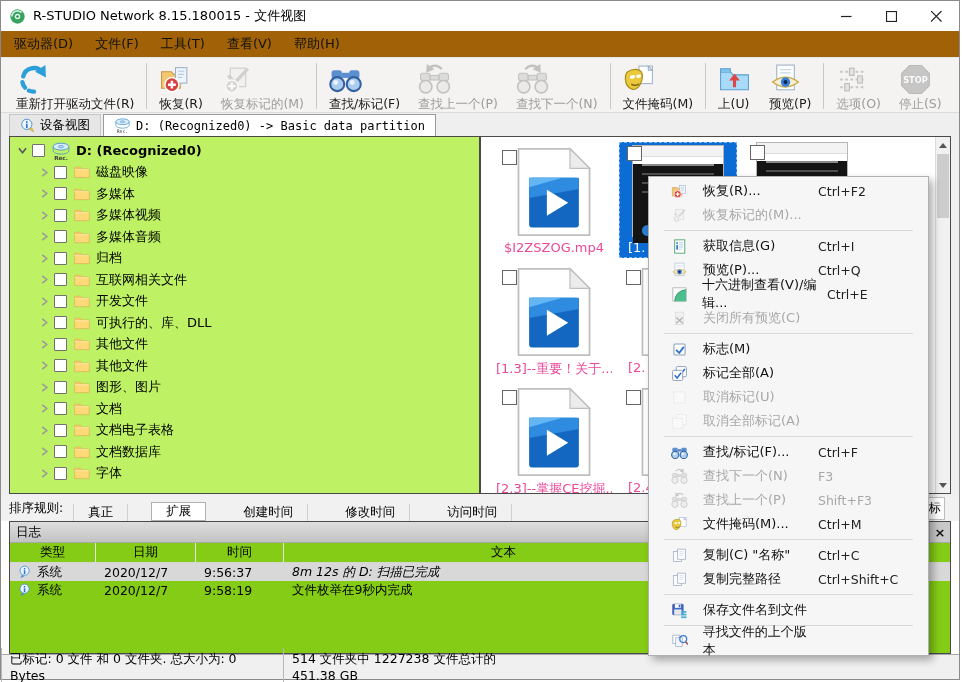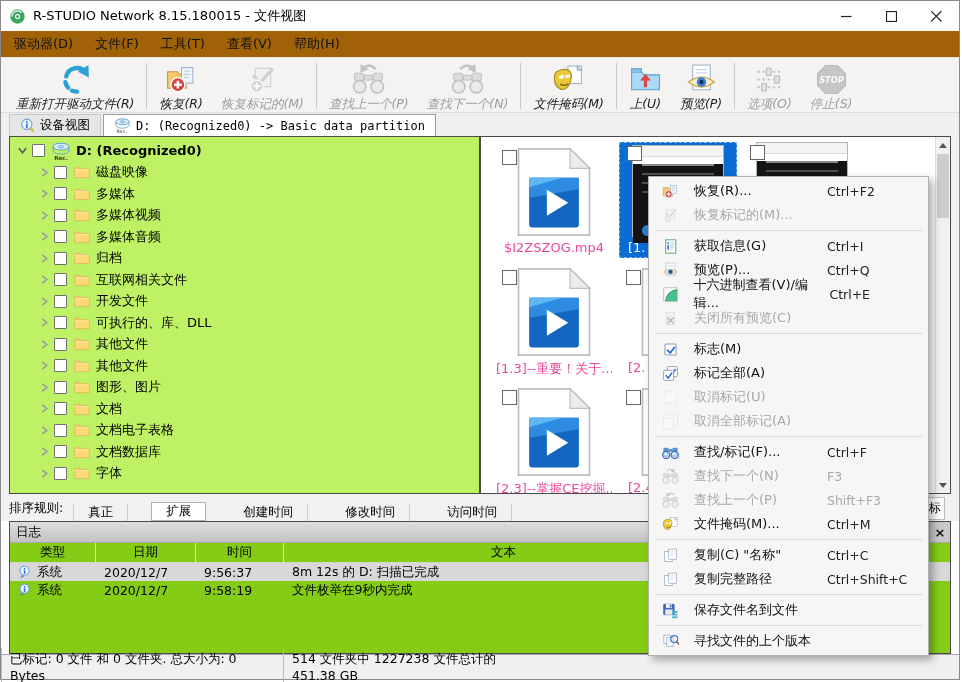--- a/index.html
+++ b/index.html
@@ -16,21 +16,21 @@
   .win-controls { margin-left:auto; display:flex; height:30px; }
   .win-btn { width:45px; height:30px; display:flex; align-items:center; justify-content:center; }
 
   
   .menubar { height:26px; display:flex; align-items:center; padding-left:2px; background:#a16207; flex:0 0 auto; }
   .mb-item { padding:4px 11px; font-size:13px; color:#111; }
 
   
   .toolbar { height:56px; display:flex; align-items:flex-start; padding:3px 0 0 6px;
              background:#f4f3f1; border-top:1px solid #e6e6e6; border-bottom:1px solid #dcdcdc; flex:0 0 auto; }
-  .tb-btn { display:flex; flex-direction:column; align-items:center; padding:2px 9px 0;font-style:italic; }
+  .tb-btn { display:flex; flex-direction:column; padding:2px 9px 0; }
   .tb-btn .icon svg { width:33px; height:33px; }
   .tb-label { font-size:12.5px; color:#1a1a1a; margin-top:0; white-space:nowrap; }
   .tb-btn.disabled .tb-label { color:#9c9c9c; }
   .tb-btn.disabled .icon svg { filter:grayscale(1) opacity(.55); }
   .tb-sep { width:1px; background:#c9c9c9; height:46px; margin:2px 3px 0; }
 
   
   .tabbar { height:23px; display:flex; align-items:flex-end; padding-left:8px; background:#efefef; flex:0 0 auto; }
   .tab { height:22px; display:flex; align-items:center; padding:0 10px; font-size:12.5px;
          background:#e6e6e6; border:1px solid #c6c6c6; border-bottom:none; margin-right:2px; }
@@ -101,21 +101,21 @@
 
   
   .statusbar { height:25px; flex:0 0 auto; background:#f0f0f0; border-top:1px solid #a8a8a8;
                display:flex; align-items:center; font-size:12.5px; }
   .st-left { flex:1; padding-left:8px; }
   .st-marked { width:282px; border-left:1px solid #b8b8b8; padding:3px 8px; }
   .st-total { width:262px; border-left:1px solid #b8b8b8; padding:3px 8px; }
 
   
   .ctx { position:absolute; left:647px; top:175px; width:281px; background:#f6f6f6;
-         border:1px solid #b0b0b0; box-shadow:4px 4px 8px rgba(0,0,0,.32); padding:2px 5px; z-index:100; }
+         border:1px solid #b0b0b0; box-shadow:4px 4px 8px rgba(0,0,0,.32); padding:2px 14px; z-index:100; }
   .ctx-item { height:24px; display:flex; align-items:center; padding:0 10px 0 8px; font-size:13px; color:#111; }
   .ctx-item .icon { width:18px; margin-right:14px; }
   .ctx-item .icon svg { width:17px; height:17px; }
   .ctx-shortcut { margin-left:auto; width:86px; text-align:left; font-size:12.5px; color:#222; }
   .ctx-item.disabled, .ctx-item.disabled .ctx-shortcut { color:#a8a8a8; }
   .ctx-item.disabled .icon svg { filter:grayscale(1) opacity(.5); }
   .ctx-sep { height:1px; background:#dadada; margin:3px 1px; }
 </style>
 </head>
 <body>
@@ -189,20 +189,34 @@
           <svg viewBox="0 0 32 32">
             <rect x="9" y="5" width="15" height="18" fill="#f0f0f0" stroke="#aaa"></rect>
             <path d="M7 12l6.5 7L26 5.5" stroke="#b5b5b5" stroke-width="3.4" fill="none"></path>
             <circle cx="10.5" cy="22.5" r="6" fill="#bdbdbd" stroke="#fff" stroke-width="1.3"></circle>
             <path d="M10.5 19v7M7 22.5h7" stroke="#fff" stroke-width="2.1"></path>
           </svg>
         </span>
         <div class="tb-label">恢复标记的(M)</div>
       </div>
       <div class="tb-sep"></div>
+      <div class="tb-btn">
+        <span class="icon">
+          <svg viewBox="0 0 32 32">
+            <rect x="2.5" y="7" width="10" height="8" rx="2.5" fill="#5c8fd0"></rect>
+            <rect x="19.5" y="7" width="10" height="8" rx="2.5" fill="#5c8fd0"></rect>
+            <rect x="12" y="9.5" width="8" height="5" fill="#5c8fd0"></rect>
+            <circle cx="8" cy="20.5" r="6.8" fill="#aacdf0" stroke="#33619e" stroke-width="2"></circle>
+            <circle cx="24" cy="20.5" r="6.8" fill="#aacdf0" stroke="#33619e" stroke-width="2"></circle>
+            <circle cx="6.5" cy="19" r="2.4" fill="#e9f4fe"></circle>
+            <circle cx="22.5" cy="19" r="2.4" fill="#e9f4fe"></circle>
+          </svg>
+        </span>
+        <div class="tb-label">查找/标记(F)</div>
+      </div>
       <div class="tb-btn disabled">
         <span class="icon">
           <svg viewBox="0 0 32 32">
             <path d="M23 6a8.5 8.5 0 0 0-12-1.5" fill="none" stroke="#9a9a9a" stroke-width="2.4"></path>
             <polygon points="8.5,1 8,9.5 16,6" fill="#9a9a9a"></polygon>
             <rect x="2.5" y="10" width="9" height="7" rx="2" fill="#c9c9c9" stroke="#9a9a9a"></rect>
             <rect x="20.5" y="10" width="9" height="7" rx="2" fill="#c9c9c9" stroke="#9a9a9a"></rect>
             <rect x="12" y="12" width="8" height="4.5" fill="#c9c9c9" stroke="#9a9a9a"></rect>
             <circle cx="7.5" cy="23" r="6" fill="#e3e3e3" stroke="#9a9a9a" stroke-width="1.6"></circle>
             <circle cx="24.5" cy="23" r="6" fill="#e3e3e3" stroke="#9a9a9a" stroke-width="1.6"></circle>
@@ -722,21 +736,21 @@
                 <circle cx="15" cy="13" r="10.5" fill="#eaf4fd" stroke="#4a8fd0" stroke-width="2"></circle>
                 <rect x="13.3" y="6.8" width="3.4" height="3.4" fill="#2a6fd0"></rect>
                 <rect x="13.3" y="12" width="3.4" height="8.6" fill="#2a6fd0"></rect>
                 <path d="M9 22l-3.5 8 9-4.5z" fill="#4a8fd0"></path>
               </svg>
             </span>
             <span>系统</span>
           </div>
           <div class="log-cell" style="width: 100px;">2020/12/7</div>
           <div class="log-cell" style="width: 88px;">9:56:37</div>
-          <div class="log-cell" style="width: 440px;">8m 12s 的 D: 扫描已完成</div>
+          <div class="log-cell" style="width: 440px; font-style: italic;">8m 12s 的 D: 扫描已完成</div>
         </div>
         <div class="log-row">
           <div class="log-cell" style="width: 86px;">
             <span class="icon">
               <svg viewBox="0 0 32 32">
                 <circle cx="15" cy="13" r="10.5" fill="#eaf4fd" stroke="#4a8fd0" stroke-width="2"></circle>
                 <rect x="13.3" y="6.8" width="3.4" height="3.4" fill="#2a6fd0"></rect>
                 <rect x="13.3" y="12" width="3.4" height="8.6" fill="#2a6fd0"></rect>
                 <path d="M9 22l-3.5 8 9-4.5z" fill="#4a8fd0"></path>
               </svg>

